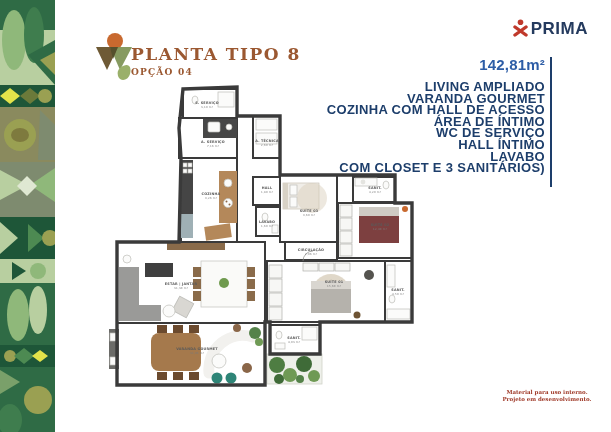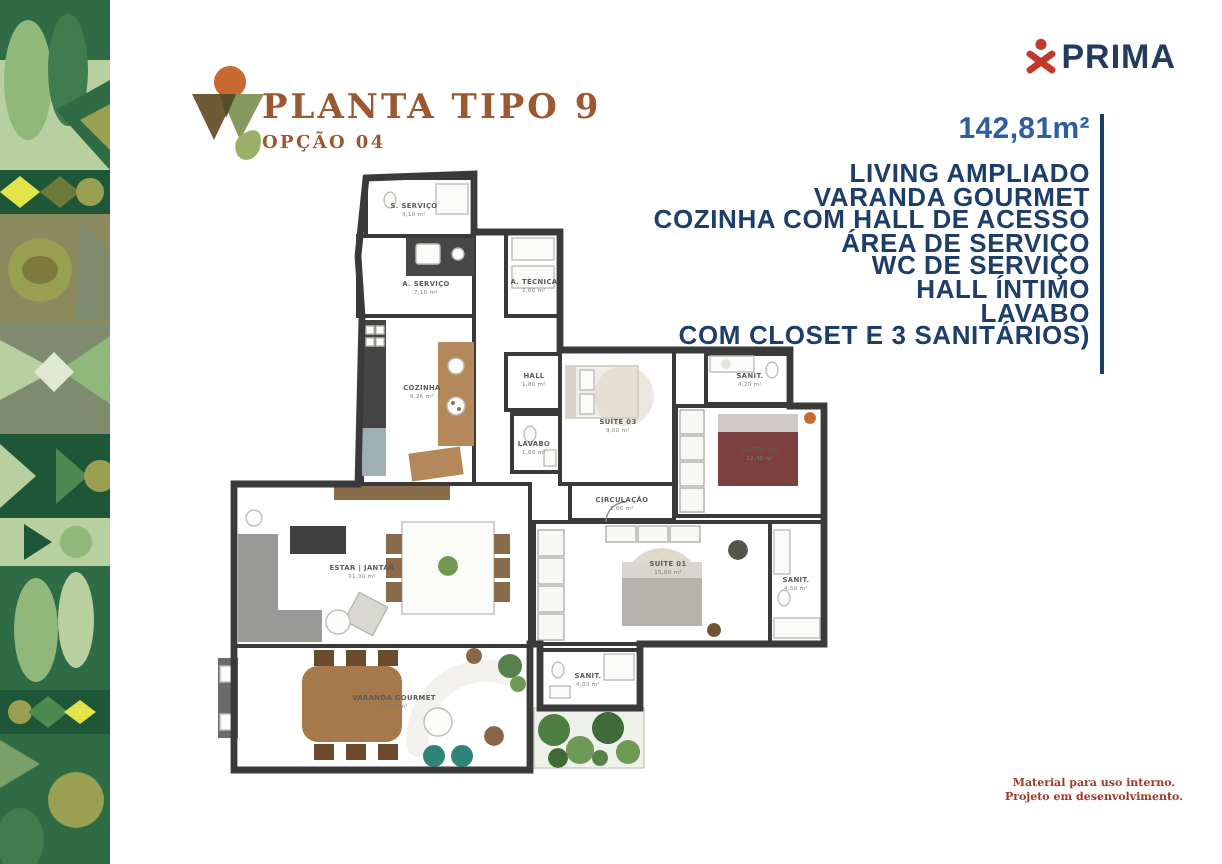--- a/index.html
+++ b/index.html
@@ -83,39 +83,39 @@
 
   <svg id="logo" viewBox="0 0 40 52">
     <circle cx="21" cy="9" r="8" fill="#c8692f"></circle>
     <polygon points="2,15 24,15 13,38" fill="#6e5a35"></polygon>
     <polygon points="16,15 38,15 26,38" fill="#7c9153" opacity="0.92"></polygon>
     <polygon points="16,15 24,15 19,27" fill="#55502c"></polygon>
     <path d="M26,36 C34,30 38,34 36,42 C34,49 26,50 24,44 C23,40 24,38 26,36 Z" fill="#9ab06a"></path>
   </svg>
 
   <div id="titleblock">
-    <div id="page-title">PLANTA TIPO 9</div>
+    <div id="page-title">PLANTA TIPO 8</div>
     <div id="page-subtitle">OPÇÃO 04</div>
   </div>
 
   <div id="brand">
     <svg width="15" height="20" viewBox="0 0 15 20">
       <circle cx="7.5" cy="3.2" r="2.8" fill="#c0392b"></circle>
       <path d="M2,8 L13,16 M13,8 L2,16" stroke="#c0392b" stroke-width="3.4" stroke-linecap="round"></path>
     </svg>
     <span id="brand-name">PRIMA</span>
   </div>
 
   <div id="specs">
     <div id="area-value">142,81m²</div>
     <div id="feature-list">
         <div class="feature">LIVING AMPLIADO</div>
         <div class="feature">VARANDA GOURMET</div>
         <div class="feature">COZINHA COM HALL DE ACESSO</div>
-        <div class="feature">ÁREA DE SERVIÇO</div>
+        <div class="feature">ÁREA DE ÍNTIMO</div>
         <div class="feature">WC DE SERVIÇO</div>
         <div class="feature">HALL ÍNTIMO</div>
         <div class="feature">LAVABO</div>
         <div class="feature">COM CLOSET E 3 SANITÁRIOS)</div>
       </div>
   </div>
   <div id="divider"></div>
 
   <div id="footnote">
     <div>Material para uso interno.</div>

